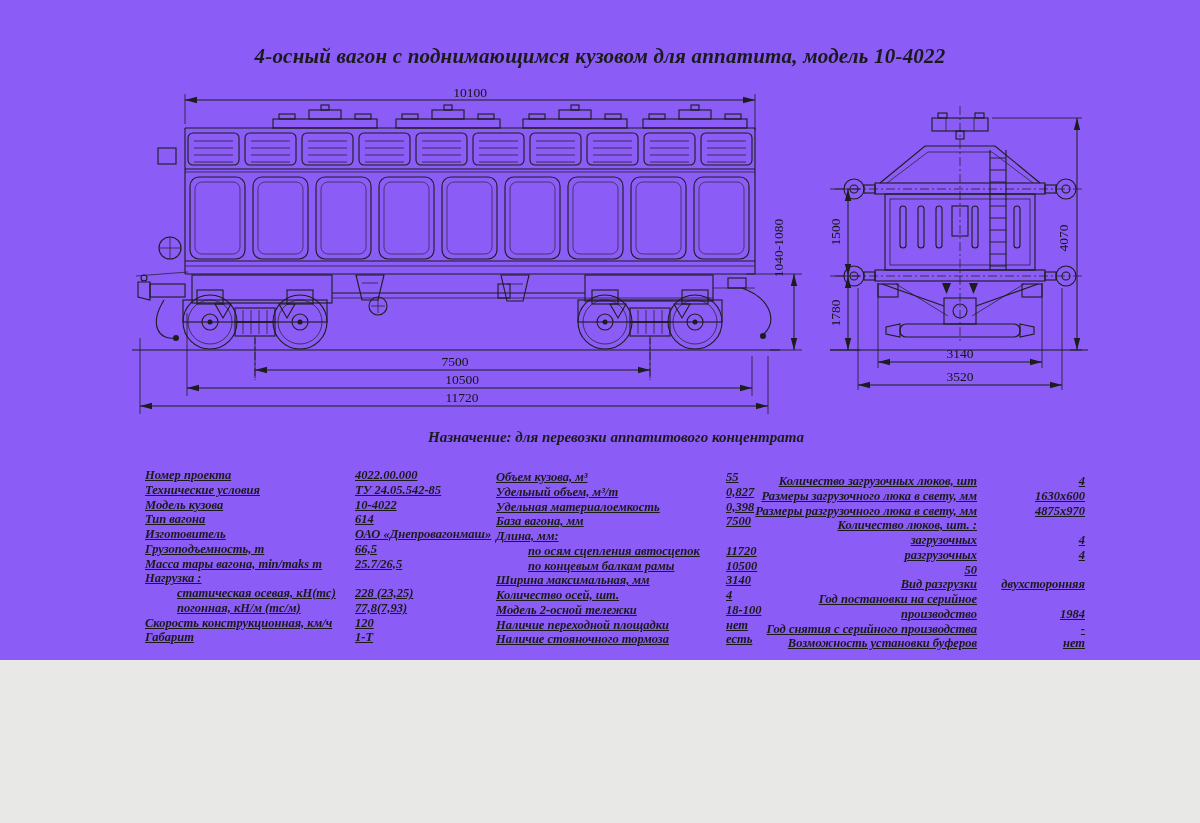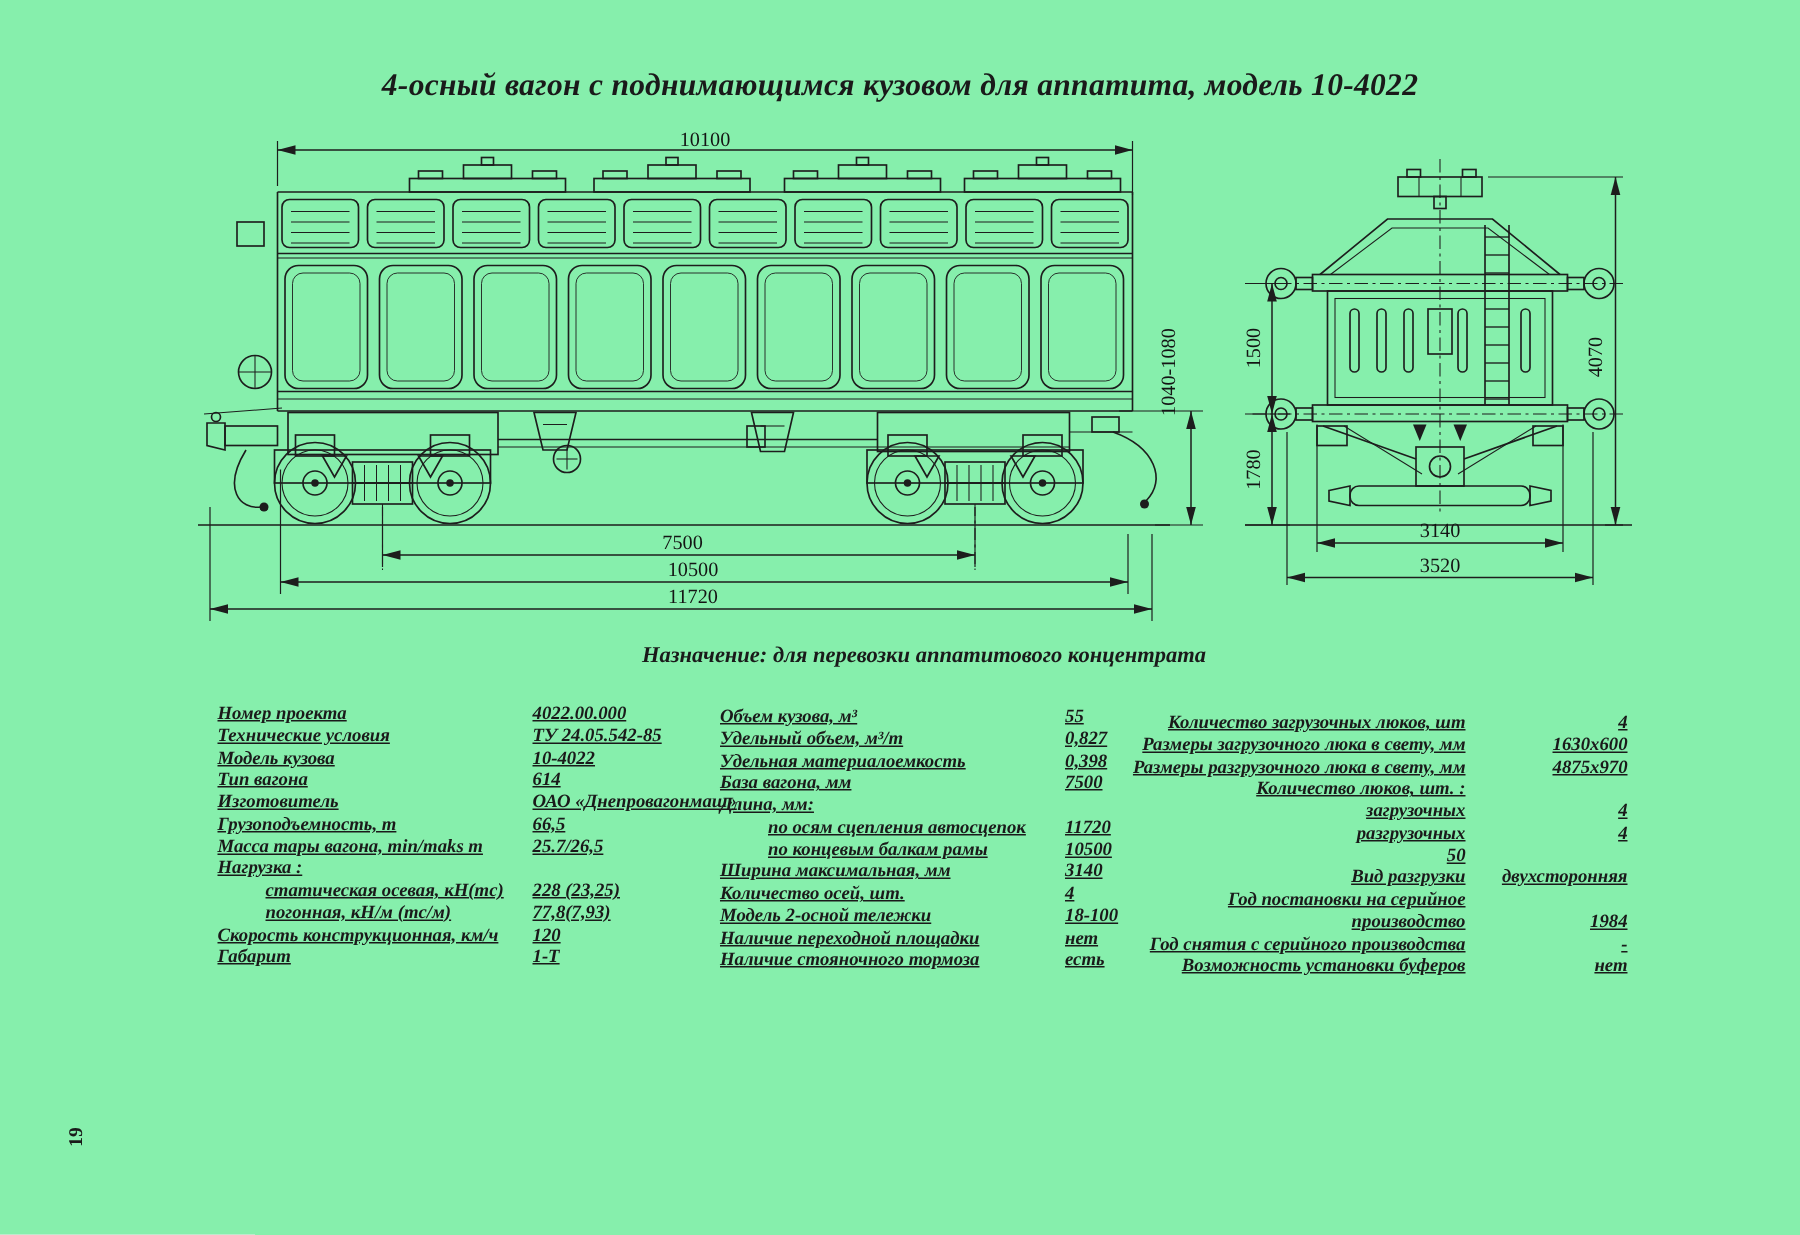--- a/index.html
+++ b/index.html
@@ -1,35 +1,35 @@
 <!DOCTYPE html>
 <html><head>
 <meta charset="utf-8">
 <style>
   html,body{margin:0;padding:0;background:#e8e8e6;}
   .page{
-    position:relative; width:1200px; height:823px; background:#86efac;
+    position:relative; width:1200px; height:660px; background:#8b5cf6;
     font-family:"Liberation Serif", serif; color:#1a1a1a; overflow:hidden;
     margin:0 auto;
   }
   .title{
     position:absolute; top:44px; left:0; width:1200px; text-align:center;
     font-size:21px; font-weight:bold; font-style:italic; letter-spacing:.2px;
   }
   .purpose{
     position:absolute; top:429px; left:16px; width:1200px; text-align:center;
     font-size:15px; font-weight:bold; font-style:italic;
   }
   .drawing{ position:absolute; left:130px; top:88px; }
   .specs{
     position:absolute; font-size:12.5px; font-weight:bold; font-style:italic;
     line-height:1.18;
   }
   #col1{ left:145px; top:468px; width:340px; }
-  #col2{ left:480px; top:470px; width:275px; }
+  #col2{ left:496px; top:470px; width:275px; }
   #col3{ left:745px; top:474px; width:340px; }
   .spec-row{ display:grid; align-items:end;text-decoration:underline; }
   #col1 .spec-row{ grid-template-columns:195px 1fr; }
   #col2 .spec-row{ grid-template-columns:215px 1fr; }
   #col3 .spec-row{ grid-template-columns:232px 1fr;text-align:right; }
   .spec-label.indent{ padding-left:32px; }
   .spec-value{ padding-left:3px; white-space:nowrap;margin-left:12px; }
   .pagenum{
     position:absolute; left:44px; top:750px; font-size:13px; font-weight:bold;
     transform:rotate(-90deg);

